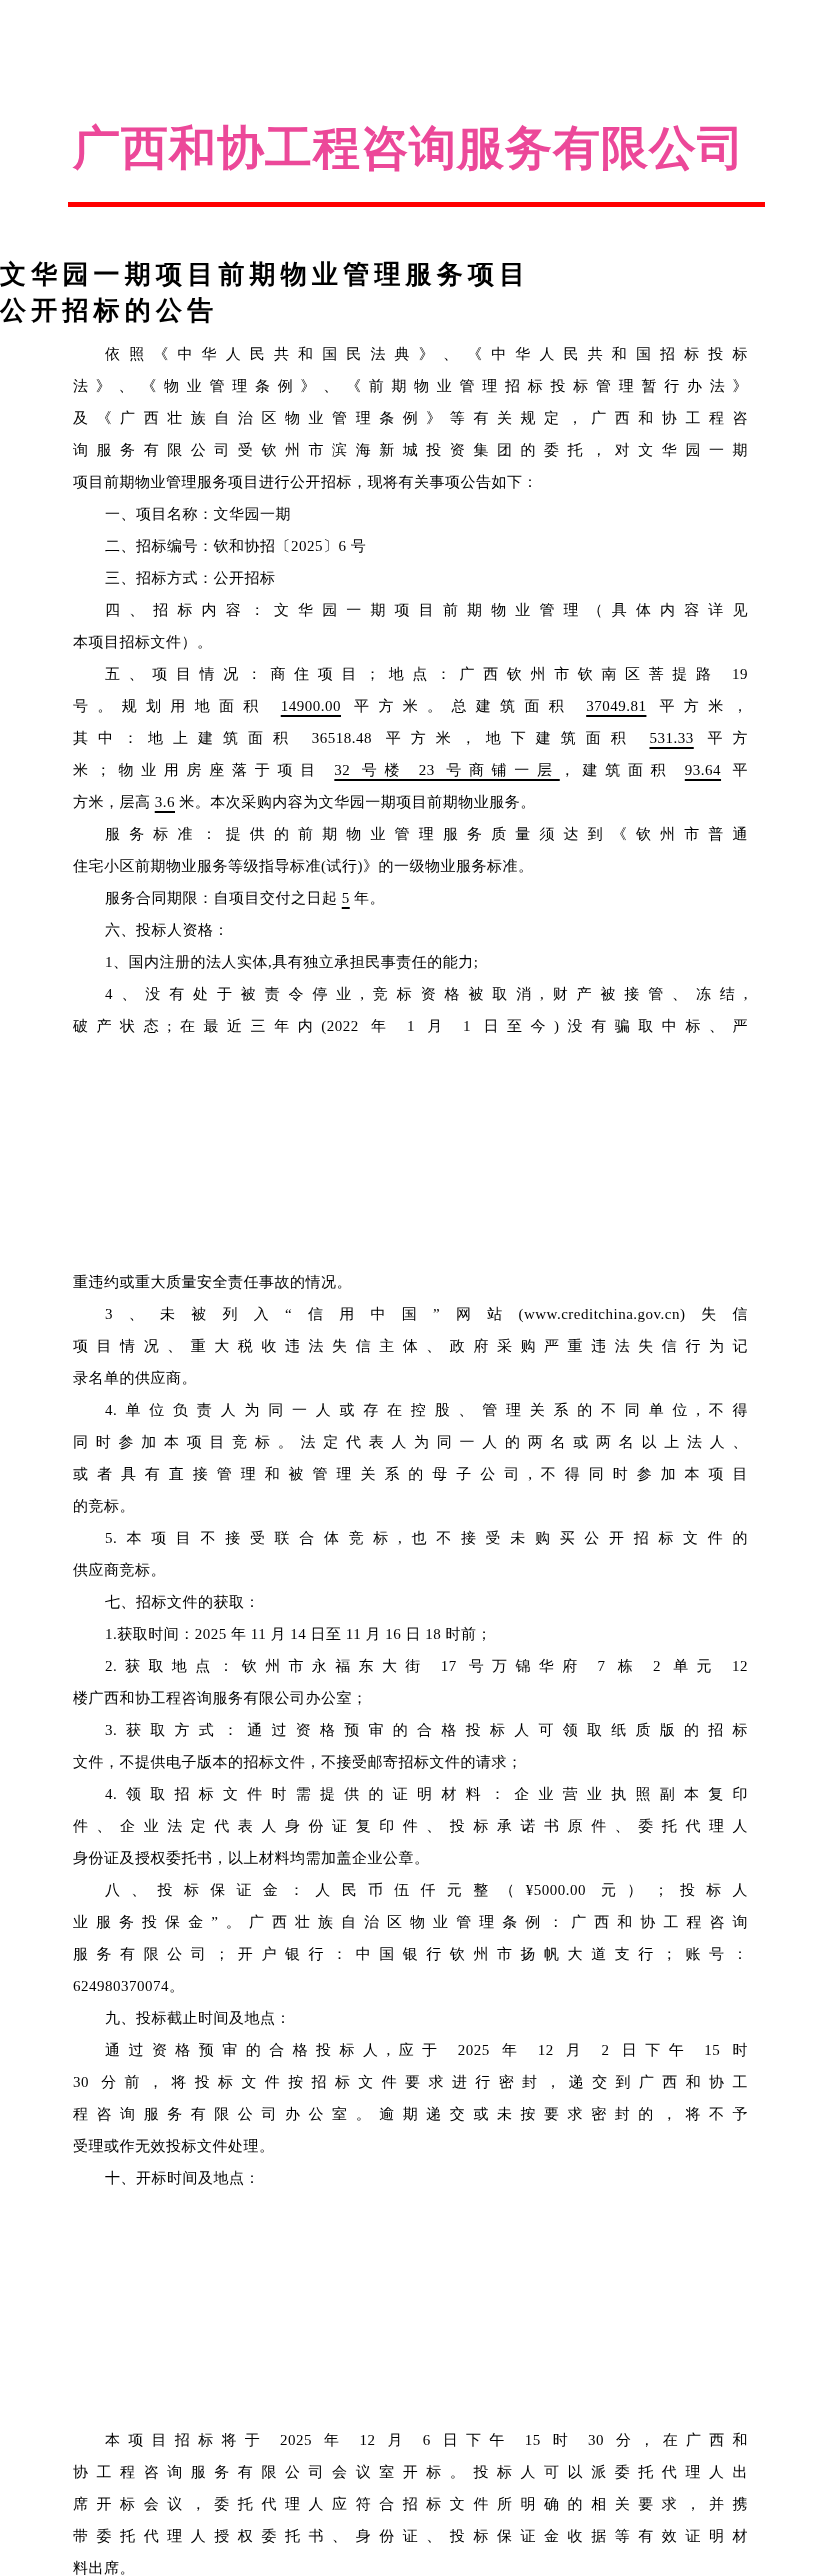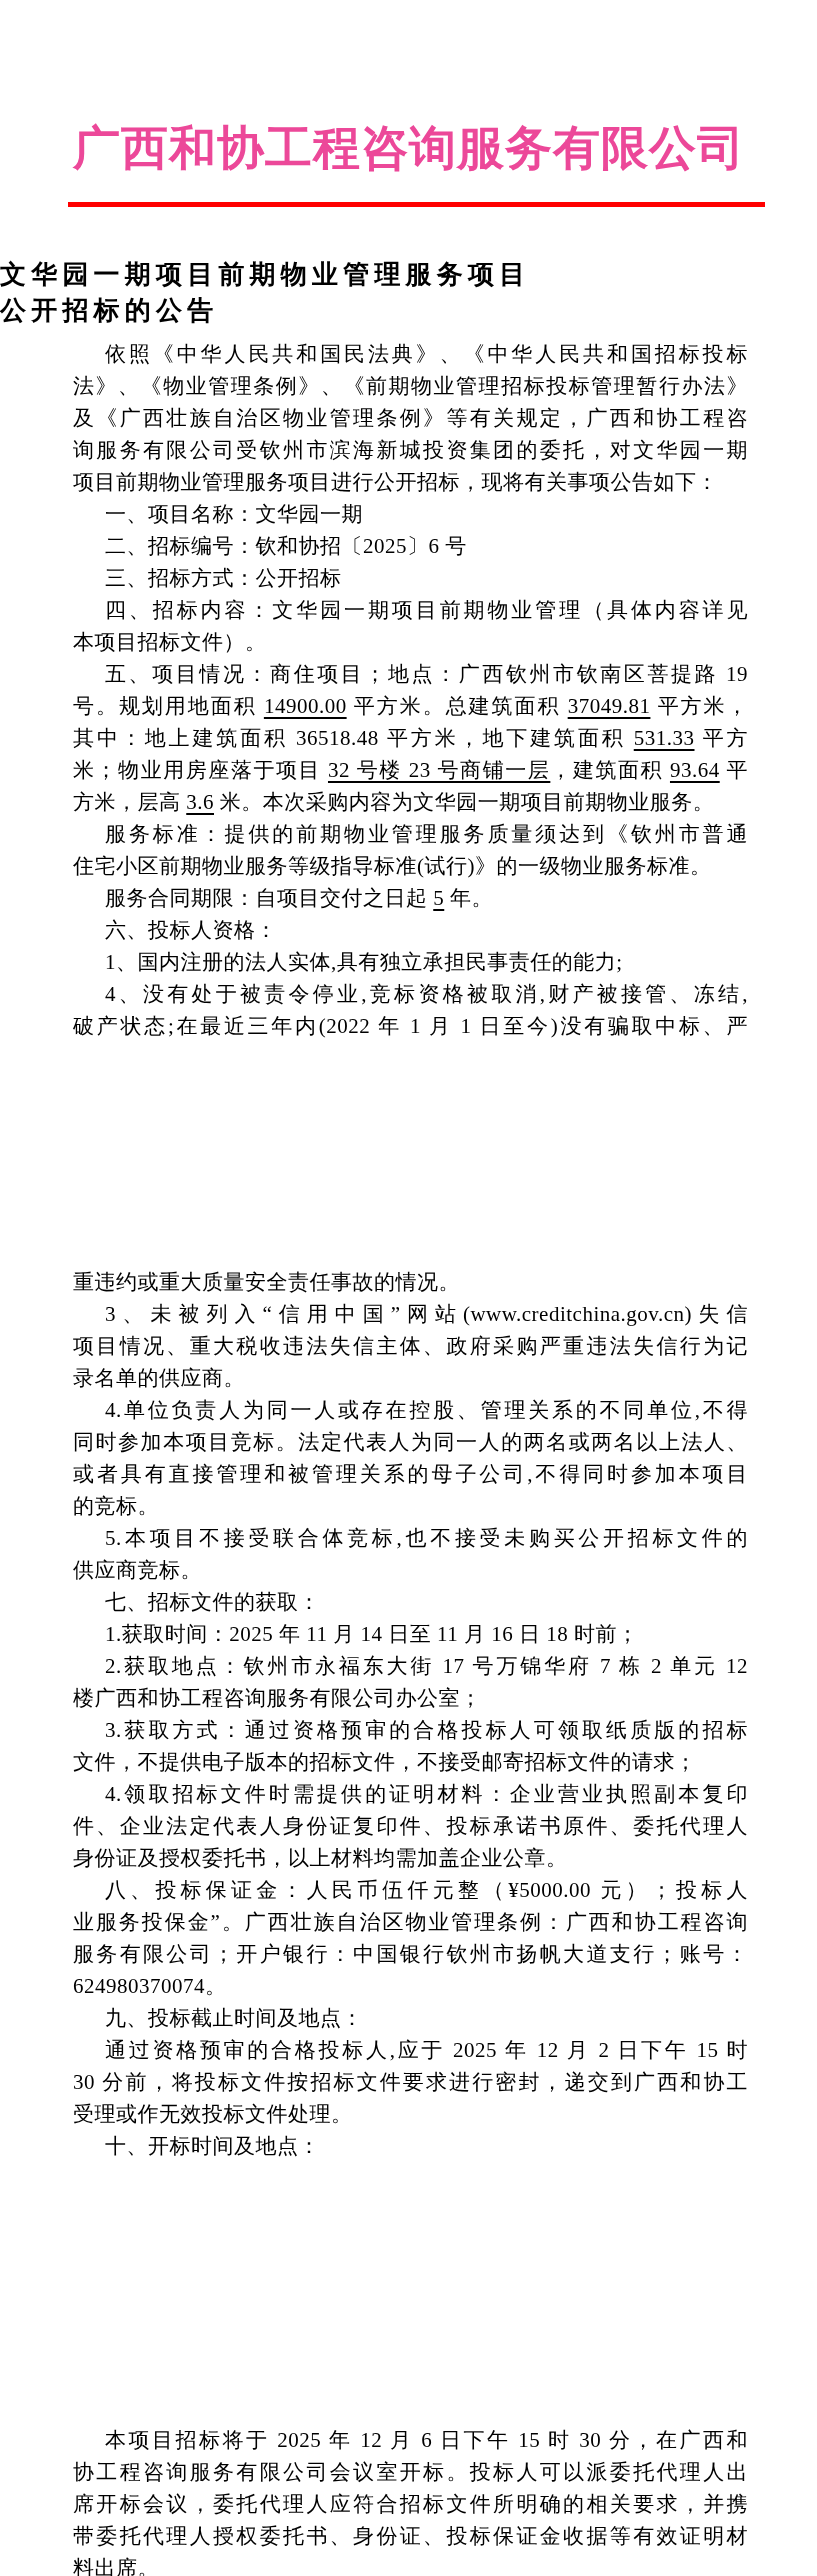--- a/index.html
+++ b/index.html
@@ -15,21 +15,21 @@
   }
   .letterhead-rule{
     position:absolute;top:202px;left:68px;width:697px;height:5.2px;
   }
   .doc-title{
     position:absolute;top:228px;left:0;width:818px;text-align:left;
     font-size:26px;font-weight:bold;line-height:36px;letter-spacing:5.2px;margin-top:29px;
   }
   .flow{position:absolute;left:73px;width:675px;}
   .line{
-    width:675px;height:32px;line-height:32px;font-size:21px;
+    width:675px;height:32px;line-height:32px;font-size:15px;
     letter-spacing:0.5px;white-space:nowrap;
   }
   .line.j{white-space:normal;text-align:justify;text-align-last:justify;}
   .line.i{text-indent:32px;}
   .ul{
     text-decoration:underline;
     text-decoration-thickness:1.5px;
     text-underline-offset:4.1px;
   }
 </style>
@@ -88,20 +88,21 @@
     <div class="line i j">4.领取招标文件时需提供的证明材料：企业营业执照副本复印</div>
     <div class="line j">件、企业法定代表人身份证复印件、投标承诺书原件、委托代理人</div>
     <div class="line">身份证及授权委托书，以上材料均需加盖企业公章。</div>
     <div class="line i j">八、投标保证金：人民币伍仟元整（¥5000.00 元）；投标人</div>
     <div class="line j">业服务投保金”。广西壮族自治区物业管理条例：广西和协工程咨询</div>
     <div class="line j">服务有限公司；开户银行：中国银行钦州市扬帆大道支行；账号：</div>
     <div class="line">624980370074。</div>
     <div class="line i">九、投标截止时间及地点：</div>
     <div class="line i j">通过资格预审的合格投标人,应于 2025 年 12 月 2 日下午 15 时</div>
     <div class="line j">30 分前，将投标文件按招标文件要求进行密封，递交到广西和协工</div>
+    <div class="line j">程咨询服务有限公司办公室。逾期递交或未按要求密封的，将不予</div>
     <div class="line">受理或作无效投标文件处理。</div>
     <div class="line i">十、开标时间及地点：</div>
   </div>
 <div class="flow" style="top:2424px">
     <div class="line i j">本项目招标将于 2025 年 12 月 6 日下午 15 时 30 分，在广西和</div>
     <div class="line j">协工程咨询服务有限公司会议室开标。投标人可以派委托代理人出</div>
     <div class="line j">席开标会议，委托代理人应符合招标文件所明确的相关要求，并携</div>
     <div class="line j">带委托代理人授权委托书、身份证、投标保证金收据等有效证明材</div>
     <div class="line">料出席。</div>
   </div>

